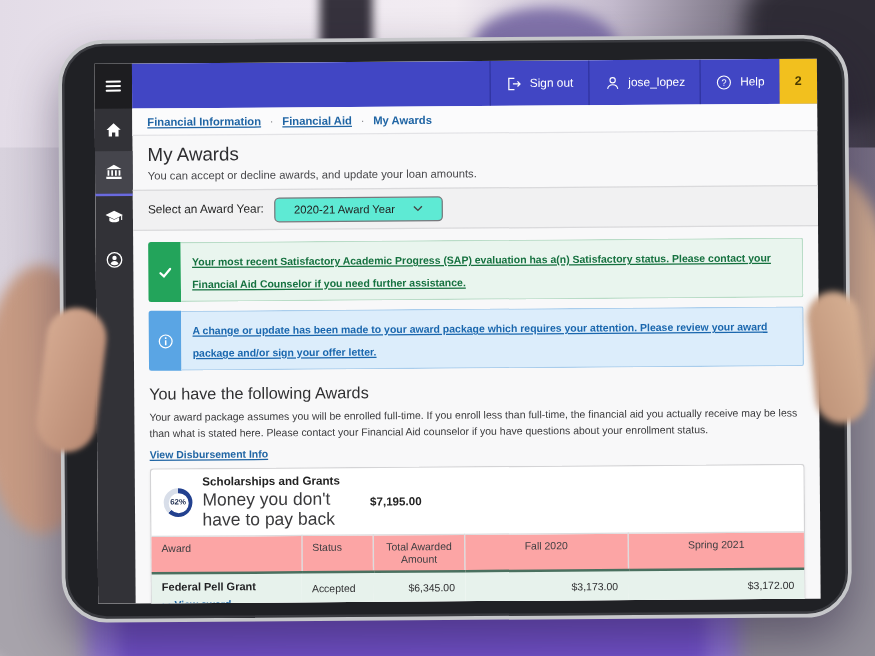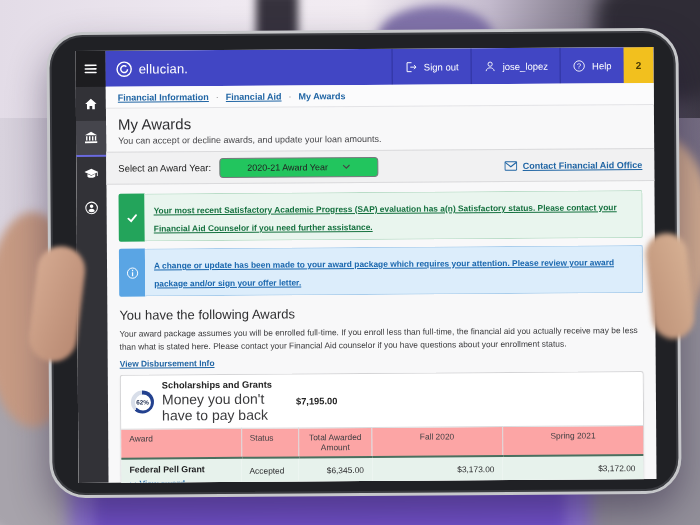--- a/index.html
+++ b/index.html
@@ -58,21 +58,21 @@
   .crumb { font-size:9px; font-weight:700; color:#2065a4; text-decoration:underline; cursor:pointer; }
   .crumb.current { text-decoration:none; cursor:default; }
   .crumb-sep { color:#8a8a8e; font-size:9px; }
 
   .page-head { padding:7px 12px 6px; }
   .page-title { font-size:15px; font-weight:400; color:#2e2e31; }
   .page-sub { font-size:9px; color:#47474a; margin-top:3px; }
 
   .year-band { height:33px; display:flex; align-items:center; padding:0 12px; background:#f1f1f2; border-top:1px solid #dadadc; border-bottom:1px solid #dadadc; flex:0 0 33px; }
   .year-label { font-size:9.5px; font-weight:400; color:#222; }
-  .year-select { margin-left:8px; background:#22c55e; border:1px solid #77787c; border-radius:4px; padding:4px 27px; font-size:9px; color:#222; display:flex; align-items:center; gap:14px; cursor:pointer; }
+  .year-select { margin-left:8px; background:#5eead4; border:1px solid #77787c; border-radius:4px; padding:4px 15px; font-size:9px; color:#222; display:flex; align-items:center; gap:14px; cursor:pointer; }
   .year-select svg { width:8px; height:5px; color:#444; }
   .contact-link { margin-left:auto; display:flex; align-items:center; gap:5px; cursor:pointer; }
   .contact-link svg { width:13px; height:10px; }
   .contact-link .lbl { font-size:9px; font-weight:700; color:#2065a4; text-decoration:underline; }
 
   .alert { display:flex; margin:9px 12px 0; }
   .alert .badge { width:26px; display:flex; align-items:center; justify-content:center; border-radius:2px 0 0 2px; flex:0 0 26px; }
   .alert .badge svg { width:13px; height:13px; }
   .alert .body { flex:1; padding:5px 9px; border-radius:0 2px 2px 0; }
   .alert .body a { font-size:8.4px; font-weight:700; line-height:1.55; text-decoration:underline; cursor:pointer; }
@@ -169,27 +169,20 @@
             <circle cx="8" cy="8" r="6.6" fill="none" stroke="#fff" stroke-width="1.2"></circle>
             <circle cx="8" cy="6.2" r="2" fill="#fff"></circle>
             <path d="M4.4 11.8c.4-1.8 1.9-2.7 3.6-2.7s3.2.9 3.6 2.7a6.6 6.6 0 0 1-7.2 0Z" fill="#fff"></path>
           </svg>
       </div>
     </aside>
 
     <div class="main">
 
       <header class="topbar">
-        <div class="brand">
-          <svg viewBox="0 0 18 18">
-              <circle cx="9" cy="9" r="7.5" fill="none" stroke="#fff" stroke-width="1.5"></circle>
-              <path d="M12.6 9a3.6 3.6 0 1 1-1.2-2.7" fill="none" stroke="#fff" stroke-width="1.5"></path>
-            </svg>
-          <span class="brand-name">ellucian.</span>
-        </div>
         <div class="top-right">
           <div class="top-item">
             <svg viewBox="0 0 16 16" fill="none" stroke="#fff" stroke-width="1.2">
                 <path d="M8.5 2.5H3v11h5.5"></path>
                 <path d="M7 8h7M11.5 5.5 14 8l-2.5 2.5"></path>
               </svg>
             <span>Sign out</span>
           </div>
           <div class="top-item">
             <svg viewBox="0 0 16 16" fill="none" stroke="#fff" stroke-width="1.1">
@@ -224,27 +217,20 @@
         <div class="page-sub">You can accept or decline awards, and update your loan amounts.</div>
       </div>
 
       <div class="year-band">
         <span class="year-label">Select an Award Year:</span>
         <div class="year-select">
           <span>2020-21 Award Year</span>
           <svg viewBox="0 0 10 6">
               <path d="M1 1l4 4 4-4" fill="none" stroke="currentColor" stroke-width="1.4"></path>
             </svg>
-        </div>
-        <div class="contact-link">
-          <svg viewBox="0 0 16 12">
-              <rect x="0.8" y="0.8" width="14.4" height="10.4" rx="1" fill="none" stroke="#2065a4" stroke-width="1.3"></rect>
-              <path d="M1 1.5 8 7l7-5.5" fill="none" stroke="#2065a4" stroke-width="1.3"></path>
-            </svg>
-          <span class="lbl">Contact Financial Aid Office</span>
         </div>
       </div>
 
       <div class="alert success">
         <div class="badge">
           <svg viewBox="0 0 16 16">
               <path d="M3.3 8.6 6.7 11.7 12.8 4.4" fill="none" stroke="#fff" stroke-width="2.2" stroke-linecap="round"></path>
             </svg>
         </div>
         <div class="body">

